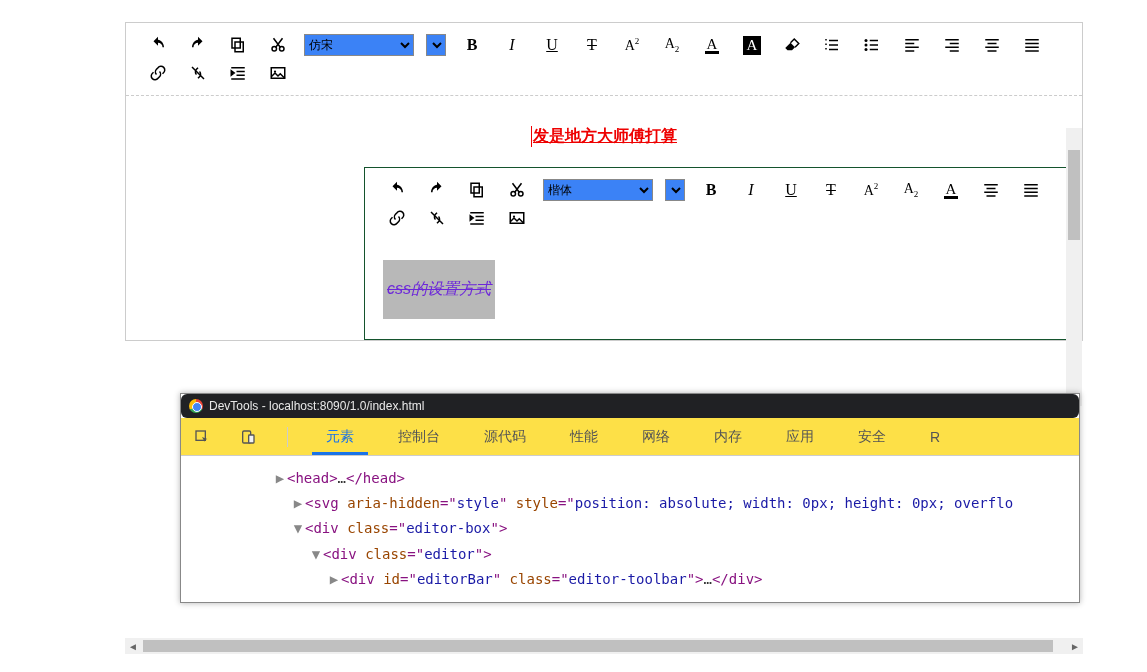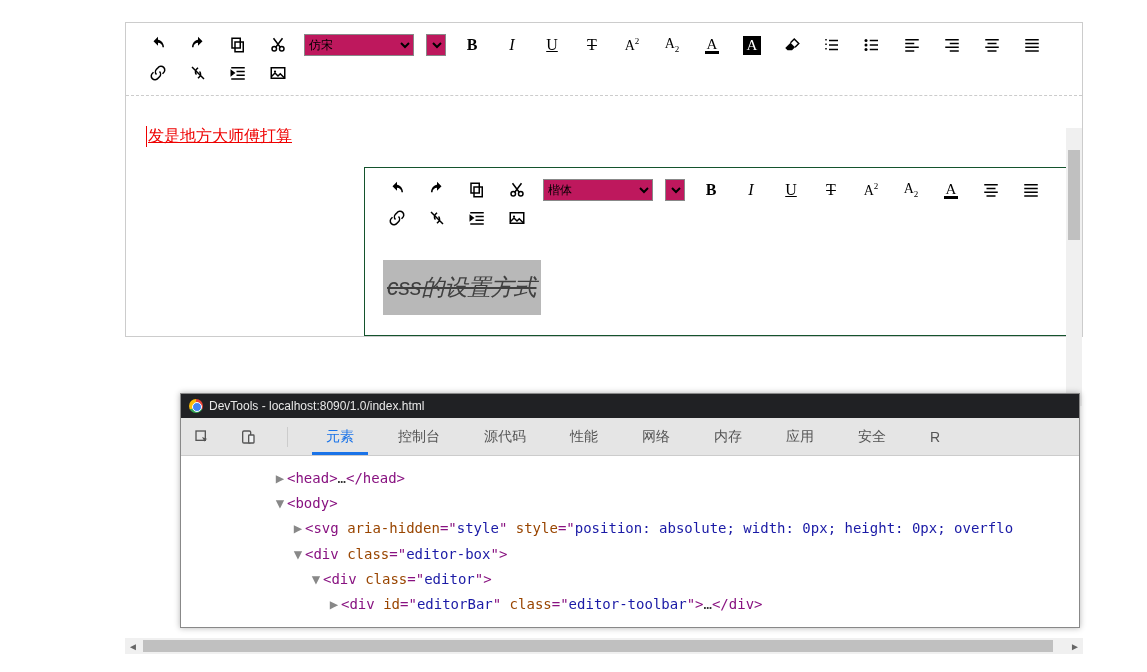--- a/index.html
+++ b/index.html
@@ -39,35 +39,37 @@
     justify-content: center;
     cursor: pointer;
     color: #000;
   }
   .tb-btn svg { width: 18px; height: 18px; }
   .tb-sel {
     height: 22px;
     font-size: 12px;
     margin: 0 6px;
     border: 1px solid #888;
-    background: #be185d;
+    background: #3b82f6;
   }
   .tb-sel.font { width: 110px; }
   .tb-sel.size { width: 20px; }
   .bold-letter { font-weight: bold; font-size: 16px; font-family: "Times New Roman", serif; }
   .italic-letter { font-style: italic; font-size: 16px; font-family: "Times New Roman", serif; }
   .u-letter { text-decoration: underline; font-size: 16px; font-family: "Times New Roman", serif; }
   .strike-letter { text-decoration: line-through; font-size: 16px; font-family: "Times New Roman", serif; }
   .super-letter { font-size: 14px; font-family: "Times New Roman", serif; }
   .super-letter sup { font-size: 9px; }
   .font-a { font-size: 15px; font-family: "Times New Roman", serif; border-bottom: 3px solid #000; line-height: 14px; display:inline-block; padding: 0 2px;}
   .bg-a { font-size: 15px; font-family: "Times New Roman", serif; color: #fff; background: #000; padding: 1px 4px; }
   .content-area {
     min-height: 60px;
     padding: 30px 20px 10px;
+    text-align: center;
+    font-weight: bold;
   }
   .red-text {
     color: #e00;
     font-size: 16px;
     text-decoration: underline;
     display: inline-block;
     border-left: 1px solid #e00;
     padding-left: 1px;
   }
   .inner-editor {
@@ -75,25 +77,25 @@
     width: 710px;
     border: 1px solid #14532d;
     background: #fff;
   }
   .inner-content {
     padding: 20px 18px;
   }
   .selected-text {
     display: inline-block;
     background: #b8b8b8;
-    color: #404040;
-    font-size: 23px;
+    color: #6d28d9;
+    font-size: 16px;
     font-style: italic;
     text-decoration: line-through;
-    padding: 12px 4px;
+    padding: 19px 4px;
   }
   .scrollbar-v {
     position: absolute;
     right: 0;
     top: 105px;
     width: 16px;
     height: 278px;
     background: #f0f0f0;
   }
   .scrollbar-v .thumb {
@@ -114,38 +116,39 @@
     box-shadow: 0 0 6px rgba(0,0,0,0.3);
   }
   .dt-title {
     background: #202124;
     color: #e8e8e8;
     font-size: 12px;
     padding: 5px 8px;
     display: flex;
     align-items: center;
     gap: 6px;
+    border-radius: 6px;
   }
   .dt-chrome-icon {
     width: 14px; height: 14px; border-radius: 50%;
     background: conic-gradient(#ea4335 0 120deg, #34a853 120deg 240deg, #fbbc05 240deg 360deg);
     position: relative;
   }
   .dt-chrome-icon::after {
     content:""; position:absolute; left:3px; top:3px; width:8px; height:8px;
     border-radius:50%; background:#4285f4; border:1px solid #fff;
   }
   .dt-tabs {
     display: flex;
     align-items: center;
     border-bottom: 1px solid #ccc;
     padding: 0 6px;
     font-size: 14px;
     color: #555;
-    background: #e5e5e5;
+    background: #fde047;
     height: 38px;
     gap: 16px;
   }
   .dt-iconbtn {
     width: 30px; height: 30px;
     display: inline-flex; align-items:center; justify-content:center;
     color: #555;
   }
   .dt-iconbtn svg { width:16px; height:16px; }
   .dt-sep { width:1px; height:20px; background:#ccc; margin: 0 8px; }
@@ -437,21 +440,20 @@
     <span class="dt-tab">源代码</span>
     <span class="dt-tab">性能</span>
     <span class="dt-tab">网络</span>
     <span class="dt-tab">内存</span>
     <span class="dt-tab">应用</span>
     <span class="dt-tab">安全</span>
     <span class="dt-tab">R</span>
   </div>
   <div class="dt-body">
     <span class="dt-line ind1"><span class="arrow">▶</span><span class="tag">&lt;head&gt;</span><span class="ellips">…</span><span class="tag">&lt;/head&gt;</span></span>
-    <span class="dt-line ind1"><span class="arrow">▼</span><span class="tag">&lt;body&gt;</span></span>
     <span class="dt-line ind2"><span class="arrow">▶</span><span class="tag">&lt;svg </span><span class="attr-n">aria-hidden</span><span class="punct">="</span><span class="attr-v">style</span><span class="punct">" </span><span class="attr-n">style</span><span class="punct">="</span><span class="attr-v">position: absolute; width: 0px; height: 0px; overflo</span></span>
     <span class="dt-line ind2"><span class="arrow">▼</span><span class="tag">&lt;div </span><span class="attr-n">class</span><span class="punct">="</span><span class="attr-v">editor-box</span><span class="punct">"</span><span class="tag">&gt;</span></span>
     <span class="dt-line ind3"><span class="arrow">▼</span><span class="tag">&lt;div </span><span class="attr-n">class</span><span class="punct">="</span><span class="attr-v">editor</span><span class="punct">"</span><span class="tag">&gt;</span></span>
     <span class="dt-line ind4"><span class="arrow">▶</span><span class="tag">&lt;div </span><span class="attr-n">id</span><span class="punct">="</span><span class="attr-v">editorBar</span><span class="punct">" </span><span class="attr-n">class</span><span class="punct">="</span><span class="attr-v">editor-toolbar</span><span class="punct">"</span><span class="tag">&gt;</span><span class="ellips">…</span><span class="tag">&lt;/div&gt;</span></span>
   </div>
 </div>
 
 <div class="bottom-scroll">
   <span class="arrow-l">◄</span>
   <div class="thumb"></div>

